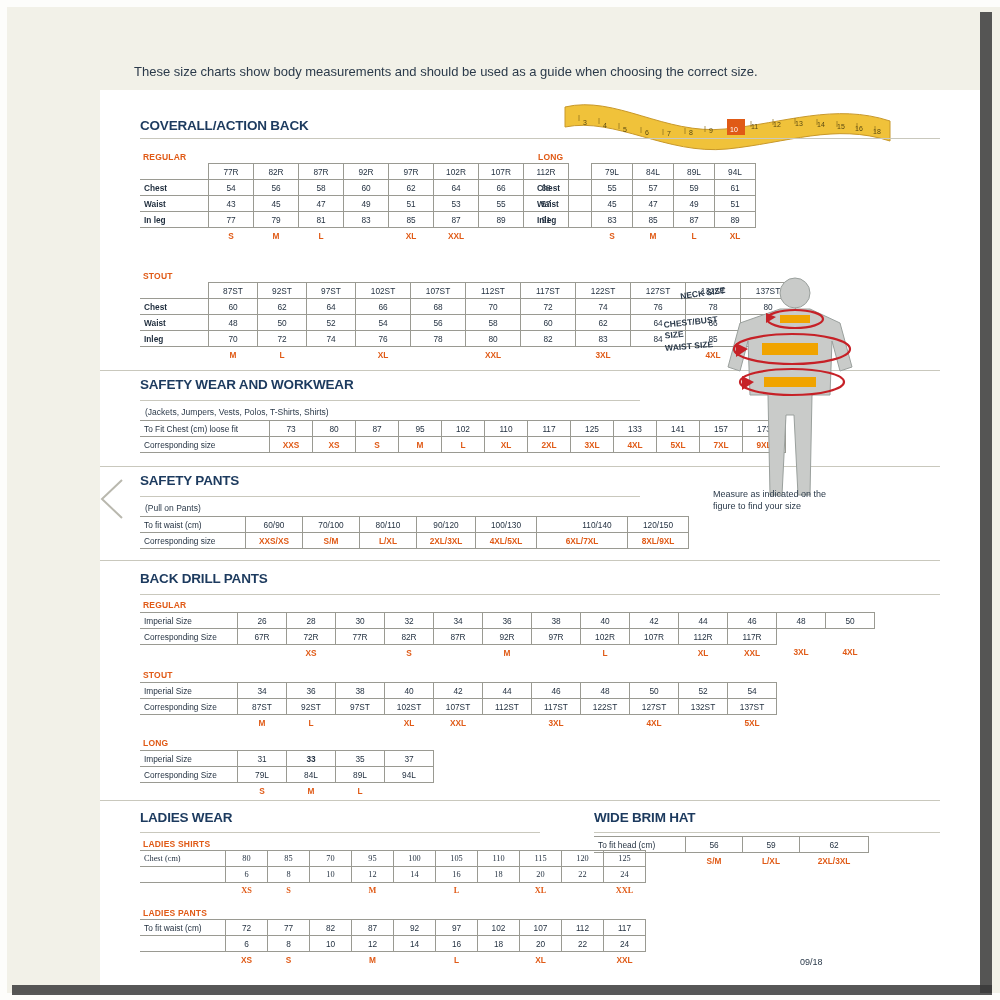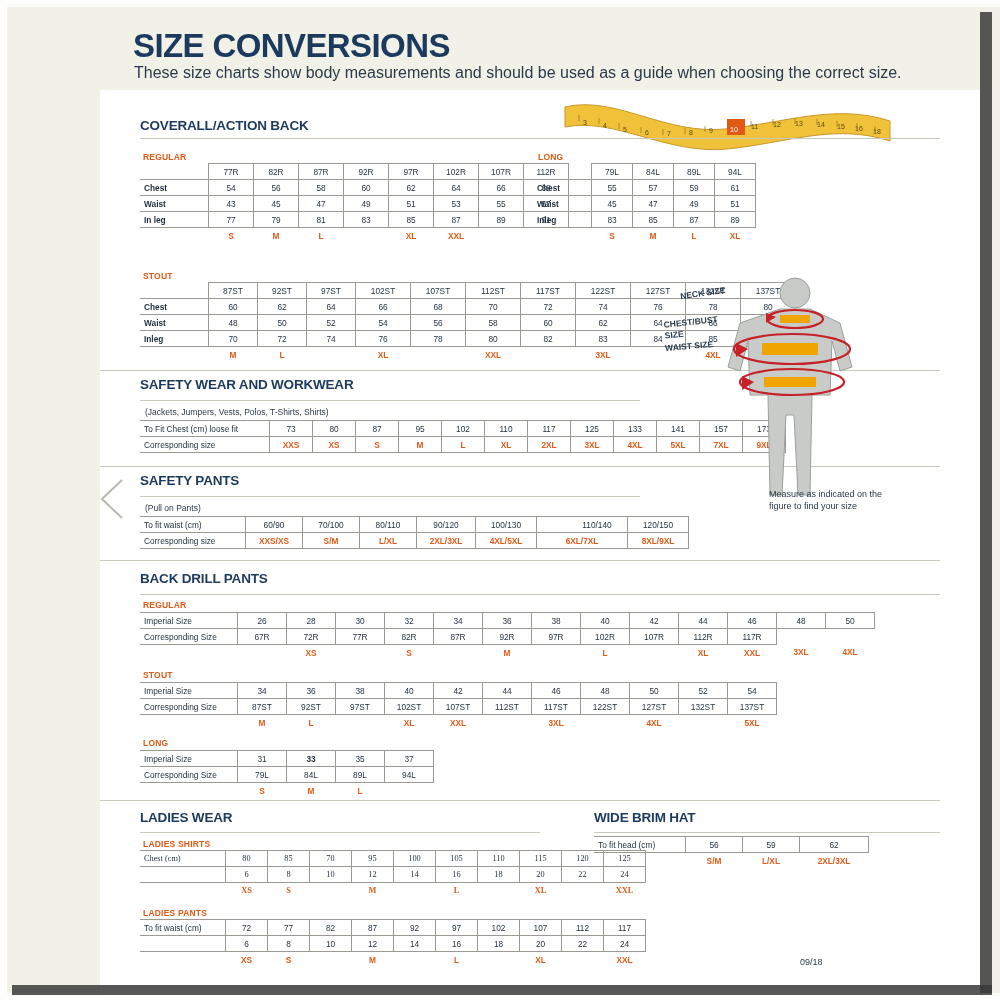--- a/index.html
+++ b/index.html
@@ -31,21 +31,21 @@
     position:absolute;left:980px;top:12px;width:12px;height:981px;background:#3a3a3a;opacity:.85;
   }
   .shadow-b{
     position:absolute;left:12px;top:985px;width:980px;height:10px;background:#3a3a3a;opacity:.85;
   }
   .title{
     position:absolute;left:133px;top:27px;
     font-size:33px;font-weight:bold;letter-spacing:-0.6px;color:#1c3a5e;
   }
   .subtitle{
-    position:absolute;left:134px;top:64px;font-size:16px;color:#2b3a4a;
+    position:absolute;left:134px;top:64px;font-size:13px;color:#2b3a4a;
   }
   
   .sec-h{
     position:absolute;font-size:13.5px;font-weight:bold;color:#1c3a5e;letter-spacing:-0.2px;
   }
   .sub-h{
     position:absolute;font-size:8.5px;font-weight:bold;color:#e05a16;letter-spacing:.2px;
   }
   .note{
     position:absolute;font-size:8.5px;color:#2b3a4a;
@@ -72,21 +72,21 @@
     text-align:left;border-left:none;padding-left:4px;
   }
   table.gt td.noborder{border:none;}
   table.gt tr.sizerow td{
     border:none;color:#e05a16;font-weight:bold;font-size:8.3px;
   }
   .orange{color:#e05a16;font-weight:bold;}
   
   .figure{position:absolute;left:700px;top:265px;width:190px;height:250px;}
   .meas-note{
-    position:absolute;left:769px;top:488px;width:120px;font-size:9px;line-height:1.35;color:#2b3a4a;
+    position:absolute;left:713px;top:488px;width:120px;font-size:9px;line-height:1.35;color:#2b3a4a;
   }
   .fig-label{
     position:absolute;font-size:8.5px;font-weight:bold;color:#2b3a4a;
   }
   .footer-date{
     position:absolute;left:800px;top:957px;font-size:9px;color:#2b3a4a;
   }
   .tape{position:absolute;left:555px;top:95px;width:340px;height:70px;}
   .arrow-left{position:absolute;left:98px;top:478px;width:26px;height:42px;}
 </style>
@@ -94,21 +94,20 @@
 <body>
 
 <div class="page">
 
   <div class="beige-band"></div>
   <div class="white-body"></div>
   <div class="band-head"></div>
   <div class="shadow-r"></div>
   <div class="shadow-b"></div>
 
-  <div class="title">SIZE CONVERSIONS</div>
   <div class="subtitle">These size charts show body measurements and should be used as a guide when choosing the correct size.</div>
 
   <svg class="tape" viewBox="0 0 340 70">
     <path d="M10,12 C60,0 110,40 170,34 C230,28 280,8 335,26 L335,46 C280,28 232,48 172,54 C112,60 60,22 10,32 Z" fill="#f0c23a" stroke="#c8982a" stroke-width="1"></path>
     <rect x="172" y="24" width="18" height="16" fill="#e05a16"></rect>
     <g fill="#5a4a12" font-family="Liberation Sans, sans-serif" font-size="7">
       <text x="28" y="30">3</text>
         <text x="48" y="33">4</text>
         <text x="68" y="37">5</text>
       <text x="90" y="40">6</text>

